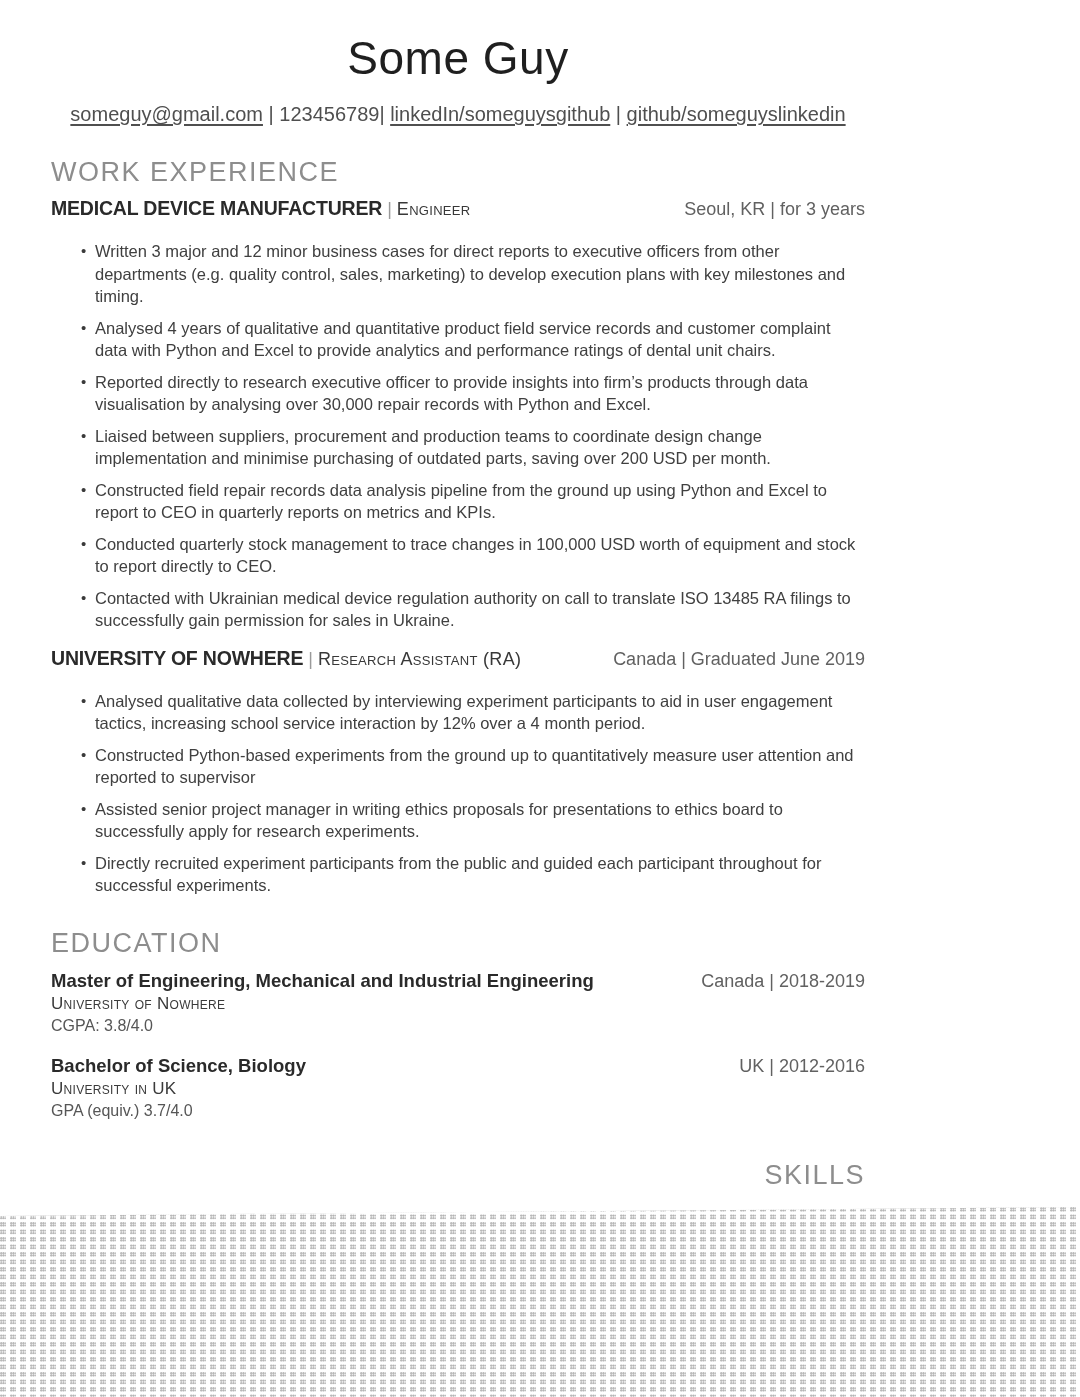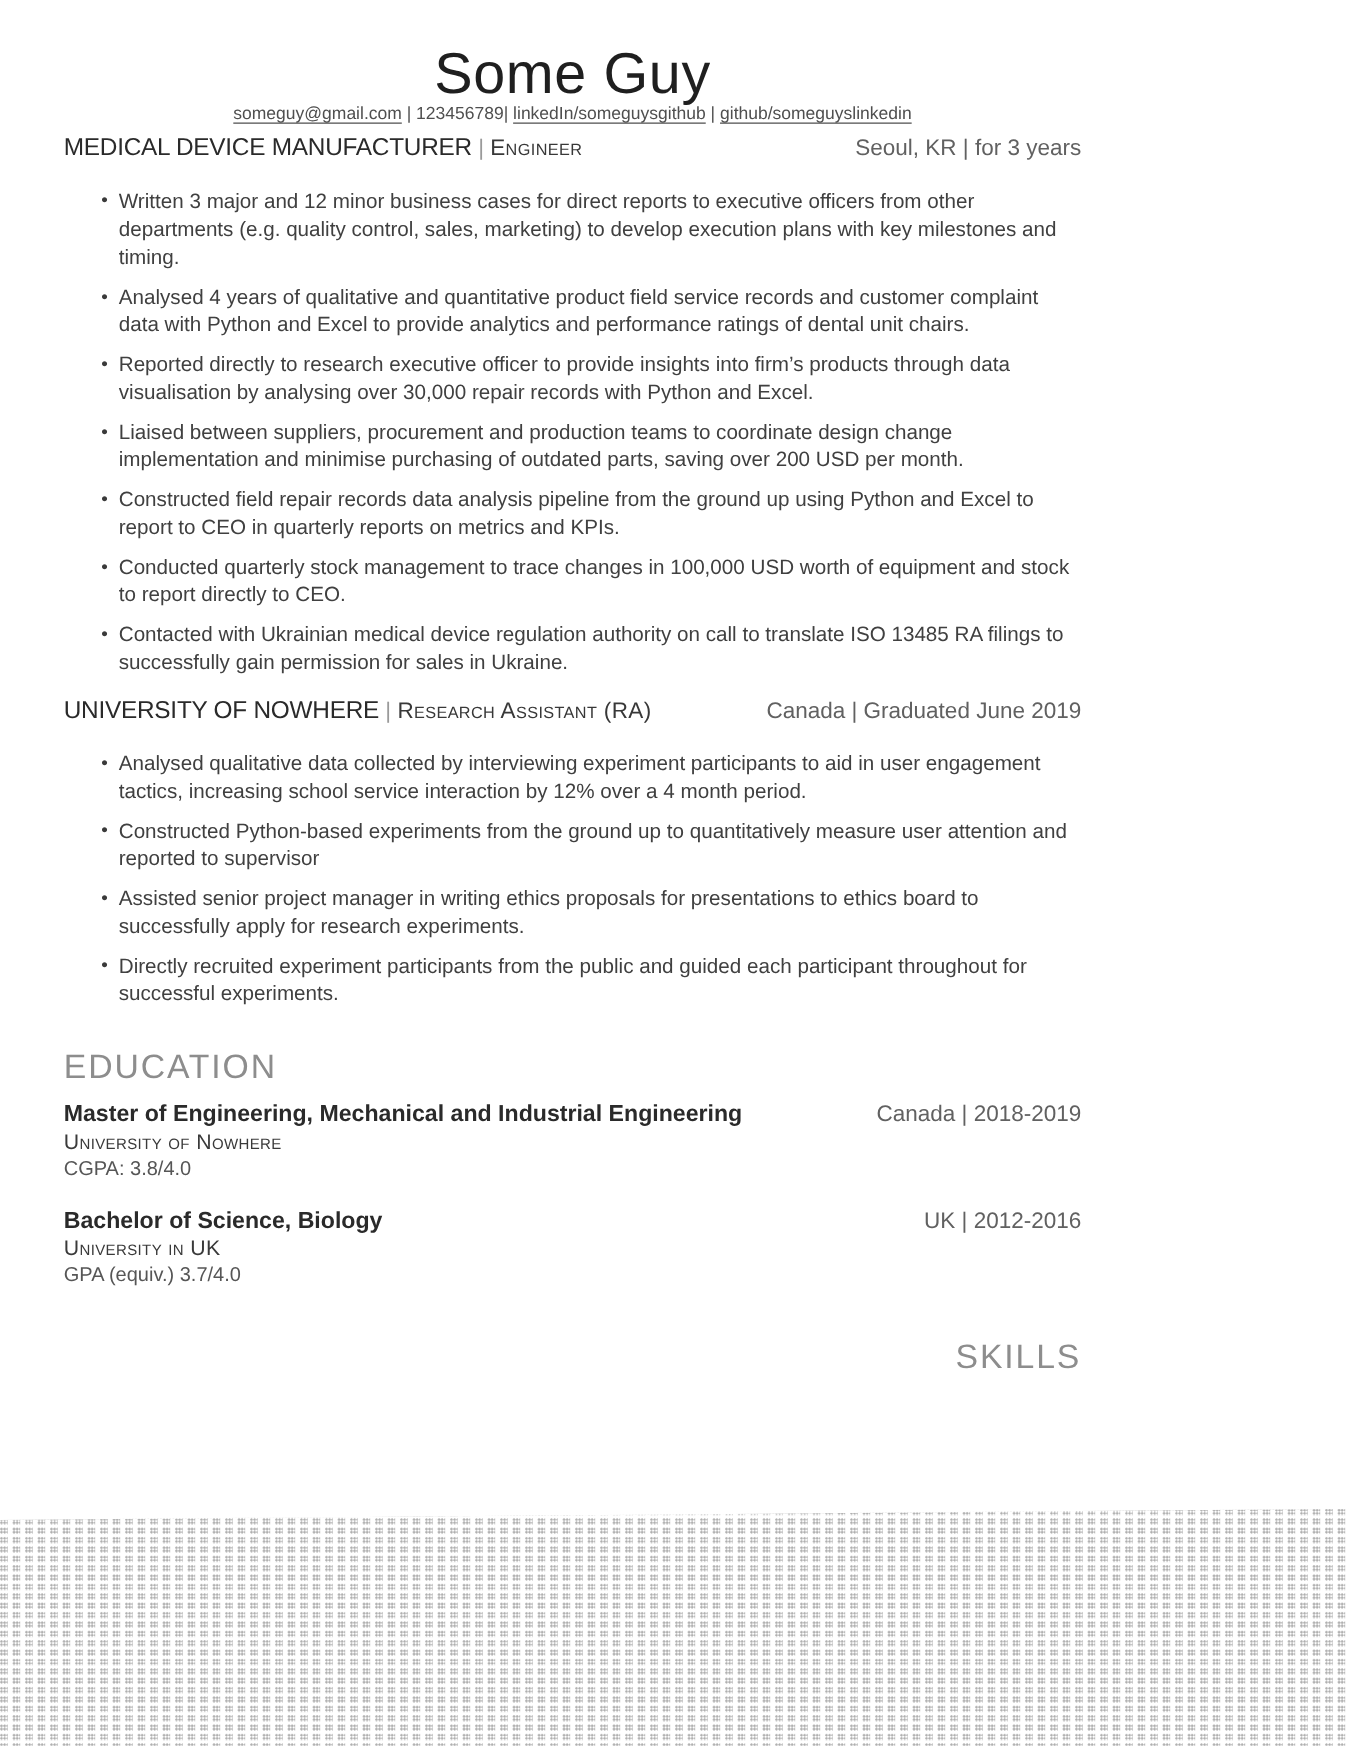--- a/index.html
+++ b/index.html
@@ -15,22 +15,23 @@
 
   h1.name {
     text-align: center;
     font-size: 46px;
     font-weight: 400;
     color: #1f1f1f;
     letter-spacing: 0.5px;
     line-height: 1.05;
   }
   .contact {
+    margin-top: 21px;
     text-align: center;
-    font-size: 14px;
+    font-size: 20px;
     color: #4f4f4f;
     white-space: pre-wrap;
   }
   .contact .link { text-decoration: underline; text-underline-offset: 3px; color: #4f4f4f; cursor: pointer; }
 
   h2.section {
     margin-top: 31px;
     font-size: 27px;
     font-weight: 400;
     color: #8d8d8d;
@@ -40,21 +41,21 @@
 
   .job-head, .edu-head {
     display: flex;
     justify-content: space-between;
     align-items: baseline;
   }
   .job-head { margin-top: 9px; }
   .job-head.second { margin-top: 15px; }
   .company {
     font-size: 19.5px;
-    font-weight: 400;
+    font-weight: 700;
     color: #2a2a2a;
     letter-spacing: -0.2px;
   }
   .sep { color: #9a9a9a; font-weight: 400; padding: 0 5px; font-size: 18px; }
   .role {
     font-size: 18px;
     font-weight: 400;
     font-variant: small-caps;
     color: #383838;
     letter-spacing: 0.3px;
@@ -110,20 +111,21 @@
 </head>
 <body>
 
 <div class="page">
 
   <h1 class="name">Some Guy</h1>
 
   <div class="contact"><span class="link">someguy@gmail.com</span><span> | </span><span>123456789</span><span>| </span><span class="link">linkedIn/someguysgithub</span><span> | </span><span class="link">github/someguyslinkedin</span></div>
 
   <section>
+    <h2 class="section">WORK EXPERIENCE</h2>
 
     <div>
       <div class="job-head">
         <div><span class="company">MEDICAL DEVICE MANUFACTURER</span><span class="sep">|</span><span class="role">Engineer</span></div>
         <div class="meta">Seoul, KR | for 3 years</div>
       </div>
       <ul class="bullets">
           <li class="bullet">Written 3 major and 12 minor business cases for direct reports to executive officers from other departments (e.g. quality control, sales, marketing) to develop execution plans with key milestones and timing.</li>
           <li class="bullet">Analysed 4 years of qualitative and quantitative product field service records and customer complaint data with Python and Excel to provide analytics and performance ratings of dental unit chairs.</li>
           <li class="bullet">Reported directly to research executive officer to provide insights into firm’s products through data visualisation by analysing over 30,000 repair records with Python and Excel.</li>

